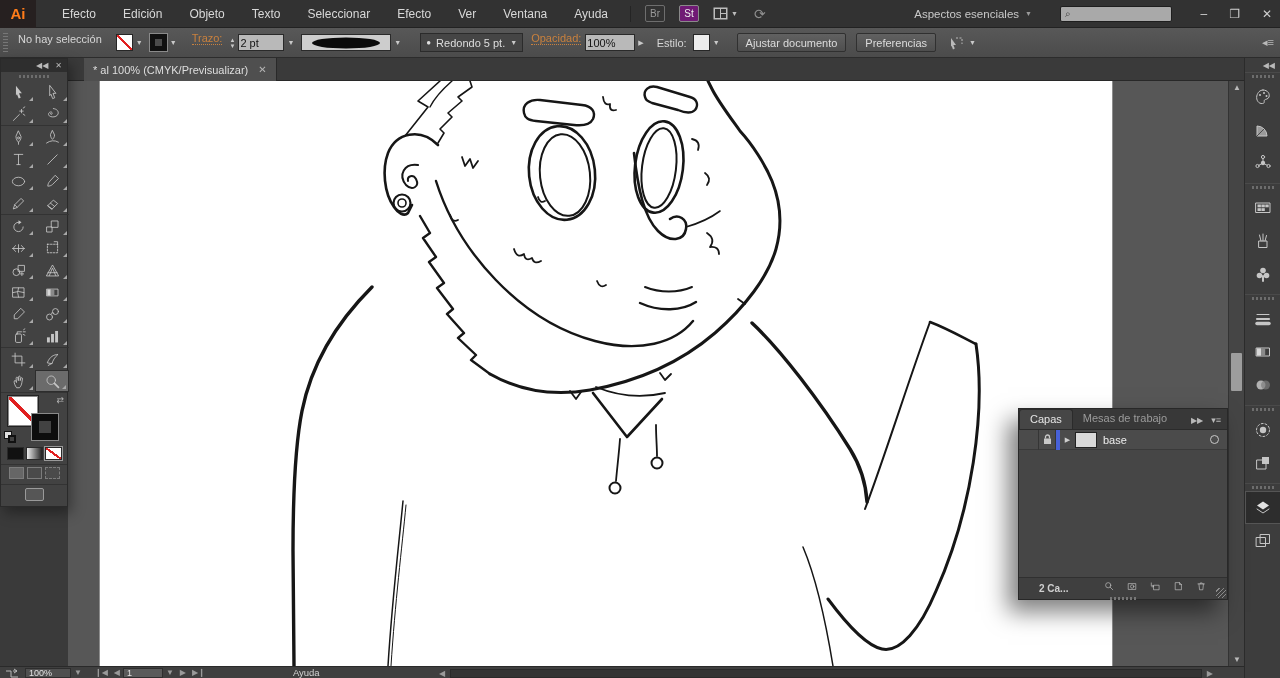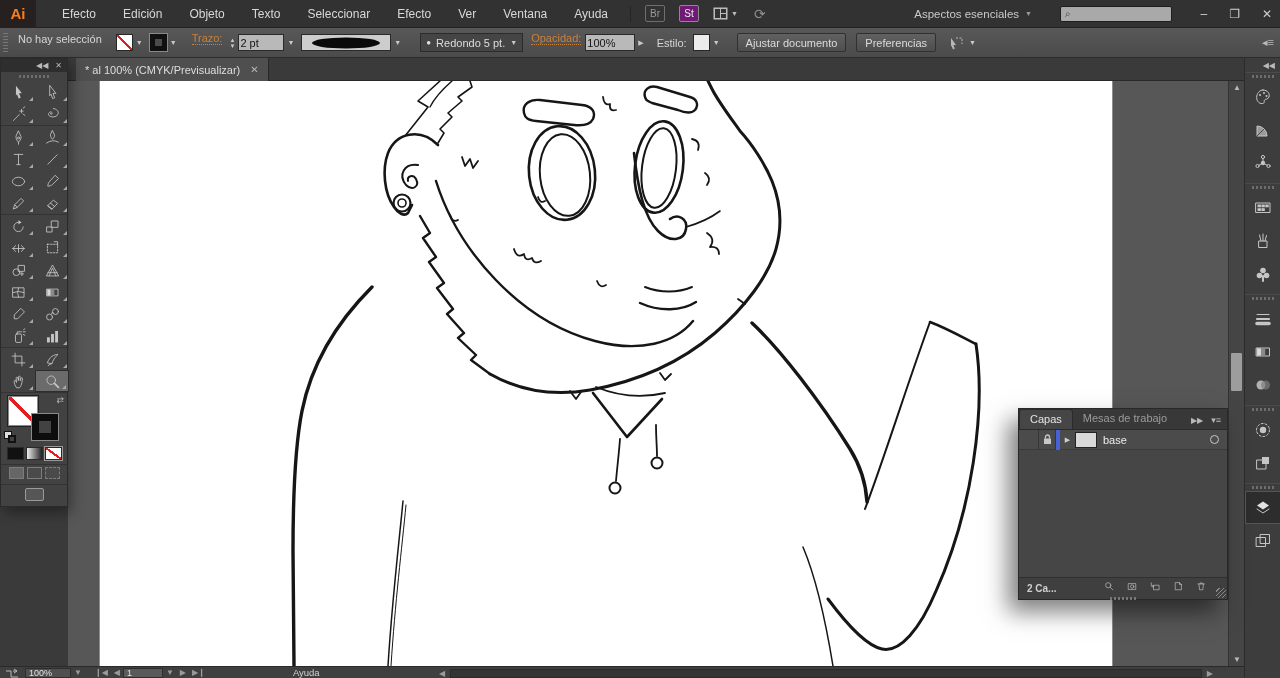--- a/index.html
+++ b/index.html
@@ -29,21 +29,21 @@
   .dd { color:#c9c9c9; font-size:7px; margin:0 7px 0 3px; }
   .lbl-orange { color:#c9813e; border-bottom:1px dotted #c9813e; margin:0 4px 8px 8px; }
   .field { height:17px; background:#b9b9b9; color:#141414; border:1px solid #2a2a2a; display:flex; align-items:center; padding:0 1px; }
   .stepper { display:flex; flex-direction:column; color:#c9c9c9; font-size:6px; line-height:6px; margin:0 3px; }
   #brush-preview { width:90px; height:17px; background:#cdcdcd; border:1px solid #2a2a2a; display:flex; align-items:center; justify-content:center; }
   #brush-dd { height:19px; background:#454545; border:1px solid #2b2b2b; display:flex; align-items:center; padding:0 5px; gap:5px; margin-left:12px; color:#dedede; }
   .btn { height:19px; background:linear-gradient(#616161,#4e4e4e); border:1px solid #303030; border-radius:2px; color:#dcdcdc; display:flex; align-items:center; padding:0 8px; margin-left:10px; }
   #cp-right-icon { position:absolute; right:6px; color:#b9b9b9; font-size:11px; }
 
   
-  #tabbar { position:absolute; left:8px; top:58px; width:1244px; height:23px; background:#3a3a3a; border-bottom:1px solid #282828; }
+  #tabbar { position:absolute; left:16px; top:58px; width:1244px; height:23px; background:#3a3a3a; border-bottom:1px solid #282828; }
   #doctab { position:absolute; left:68px; top:0; height:23px; background:#4f4f4f; border-right:1px solid #292929; display:flex; align-items:center; padding:0 9px; gap:10px; }
   #doctab .t { color:#dedede; font-size:11px; }
   #doctab .x { color:#b5b5b5; font-size:10px; }
 
   
   #canvas-area { position:absolute; left:68px; top:81px; width:1160px; height:585px; background:#575757; overflow:hidden; }
   #artboard { position:absolute; left:32px; top:0; width:1012px; height:585px; background:#ffffff; box-shadow:0 0 0 1px #8d8d8d; }
   #vscroll { position:absolute; left:1228px; top:81px; width:16px; height:585px; background:#454545; border-left:1px solid #333; }
   #vscroll .arr { position:absolute; left:0; width:16px; text-align:center; color:#b9b9b9; font-size:8px; }
   #vthumb { position:absolute; left:2px; top:272px; width:11px; height:38px; background:#9d9d9d; border-radius:1px; }
@@ -99,21 +99,21 @@
   .lcell-lock { width:17px; }
   .lcolor { width:4px; height:20px; }
   .lexp { width:15px; text-align:center; color:#cfcfcf; font-size:7px; }
   .lthumb { width:22px; height:16px; background:#fff; border:1px solid #222; margin-right:6px; }
   .lthumb.plain { background:#d9d9d9; }
   .lname { font-size:11px; color:#ececec; }
   .ltarget { margin-left:auto; margin-right:8px; width:9px; height:9px; border:1px solid #c9c9c9; border-radius:50%; }
   .lsel-corner { position:absolute; right:0; top:0; border-left:8px solid transparent; border-top:8px solid #d9d9d9; }
   #lp-empty { flex:1 1 auto; background:#464646; }
   #lp-foot { height:22px; background:#3f3f3f; border-top:1px solid #303030; display:flex; align-items:center; position:relative; }
-  #lp-count { font-size:10px; color:#cfcfcf; margin-left:8px; font-weight:bold; }
+  #lp-count { font-size:10px; color:#cfcfcf; margin-left:20px; font-weight:bold; }
   #lp-actions { margin-left:auto; display:flex; gap:10px; margin-right:18px; }
   #lp-actions svg { width:13px; height:13px; }
   #lp-resize { position:absolute; right:1px; bottom:1px; width:10px; height:10px; background:repeating-linear-gradient(135deg,transparent 0 2px,#8a8a8a 2px 3px); }
   #lp-bgrip { position:absolute; left:50%; bottom:-1px; transform:translateX(-50%); width:26px; height:3px; background:repeating-linear-gradient(90deg,#777 0 2px, transparent 2px 4px); }
 
   
   #statusbar { position:absolute; left:0; top:666px; width:1244px; height:12px; background:#3f3f3f; border-top:1px solid #2a2a2a; display:flex; align-items:center; font-size:9px; color:#c9c9c9; }
   #statusbar .zfield { width:46px; height:10px; background:#4f4f4f; border:1px solid #2e2e2e; color:#e2e2e2; padding-left:3px; display:flex; align-items:center; }
   #statusbar .navarr { color:#9a9a9a; font-size:8px; margin:0 3px; }
   #hscroll { position:absolute; left:436px; right:28px; top:1px; height:10px; display:flex; align-items:center; }

